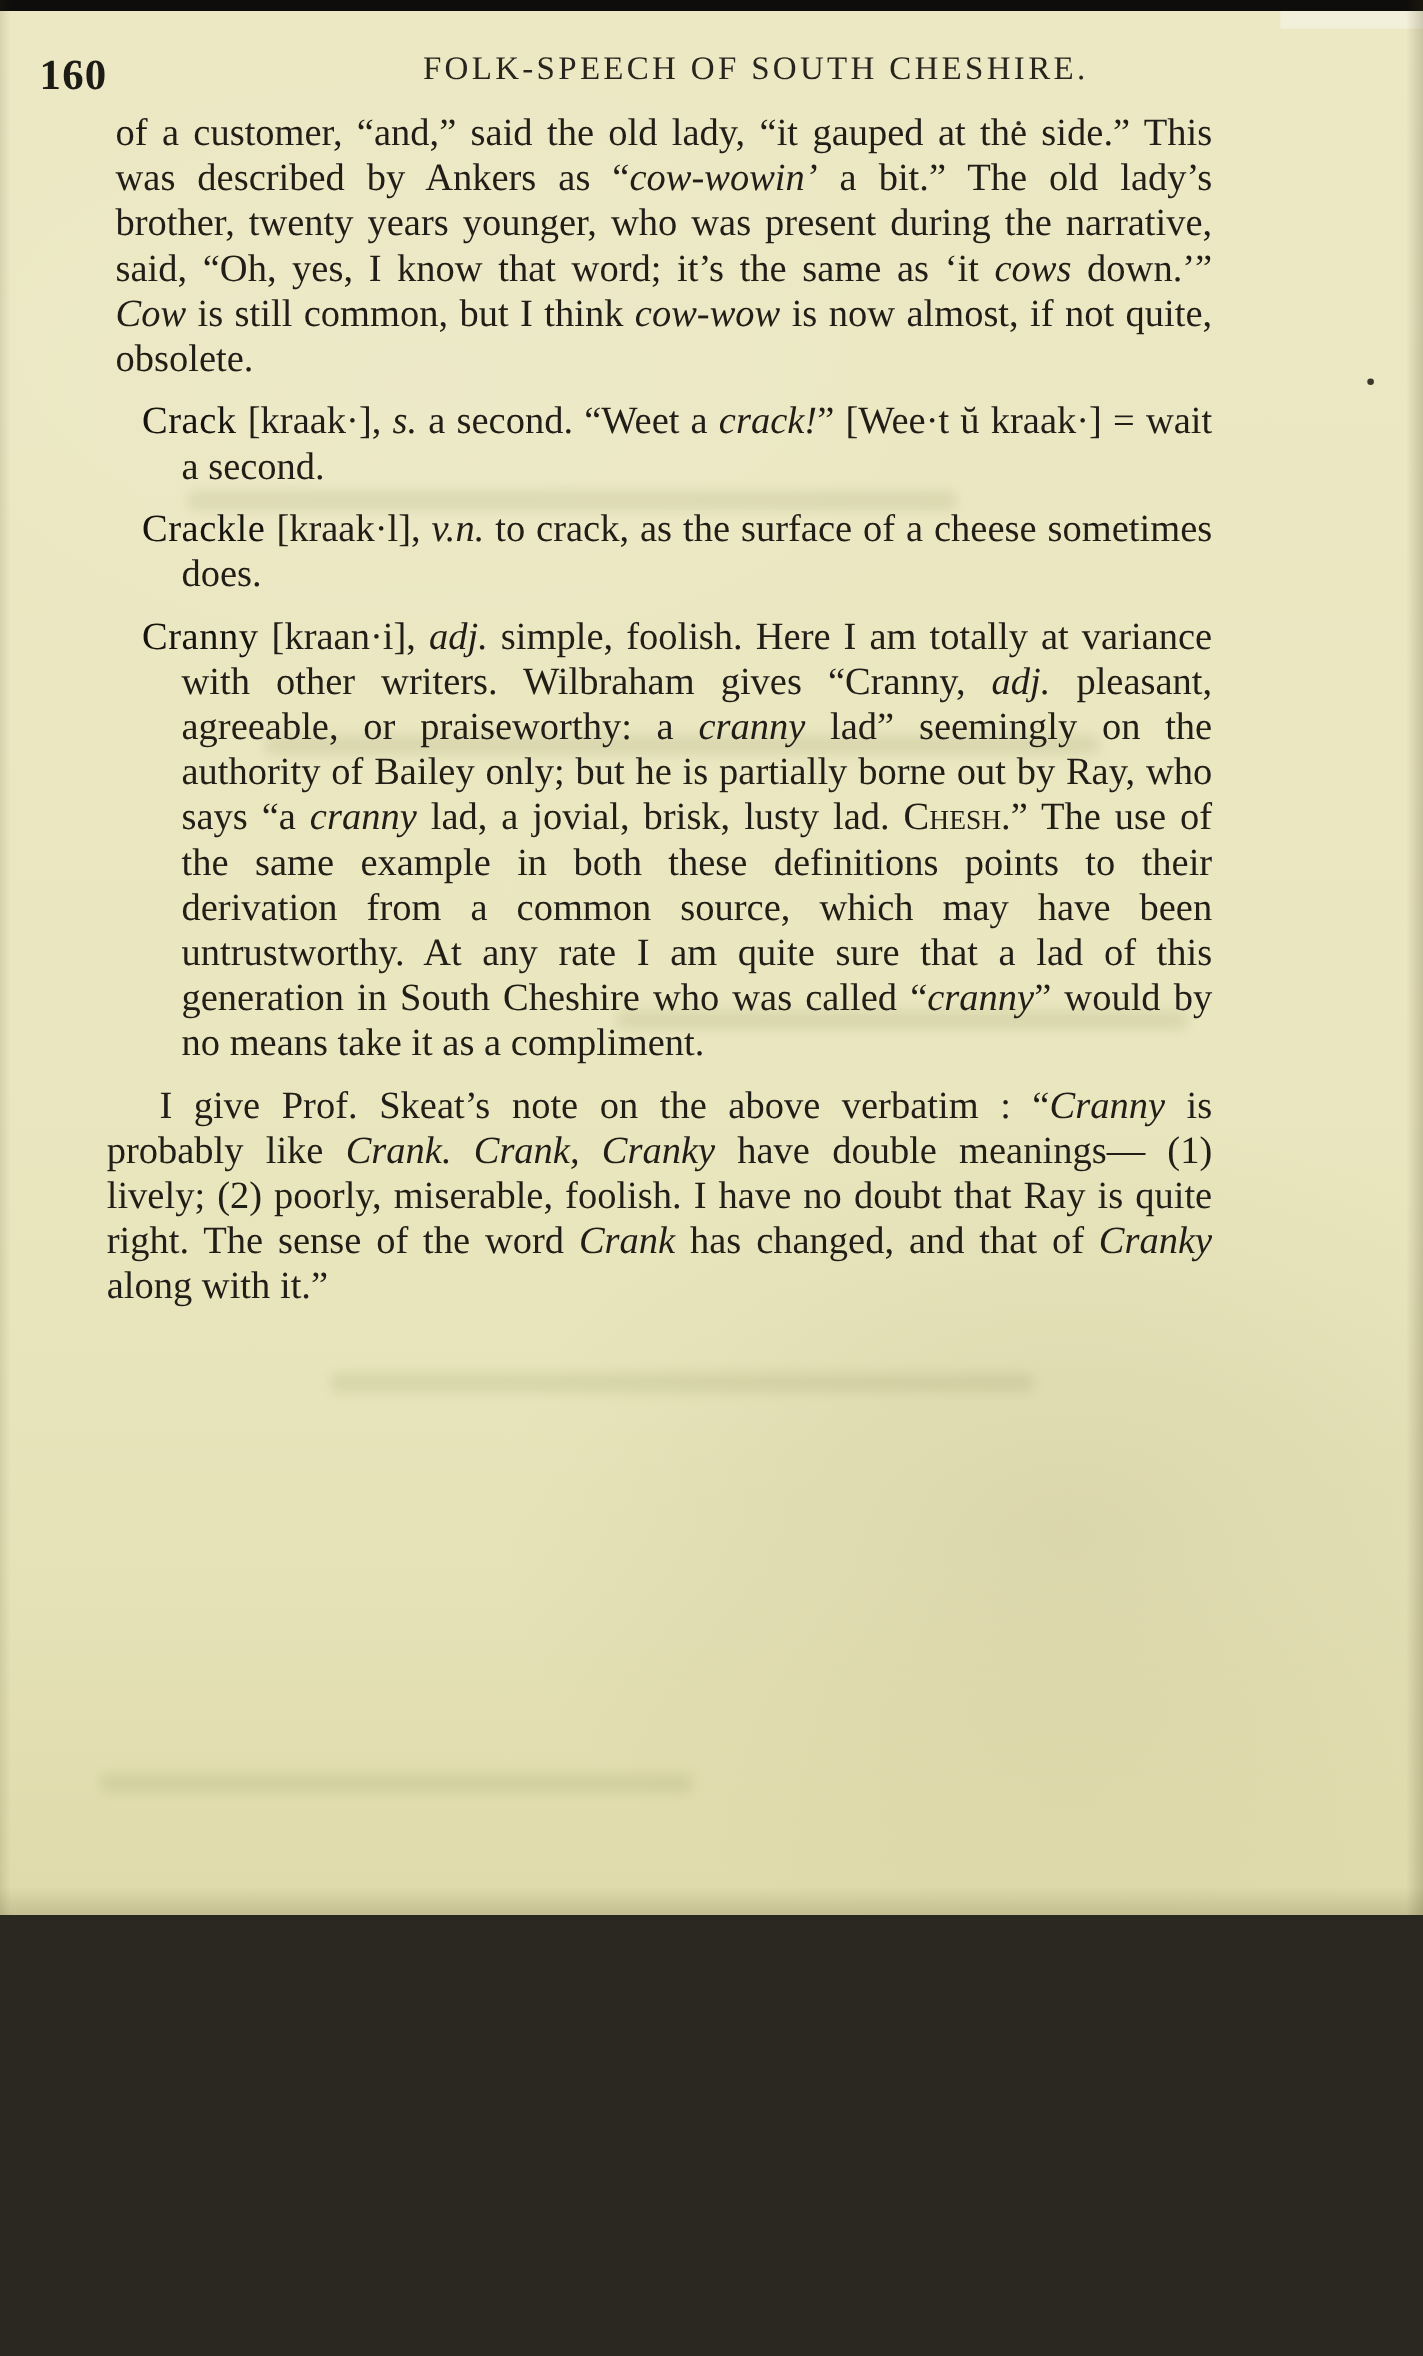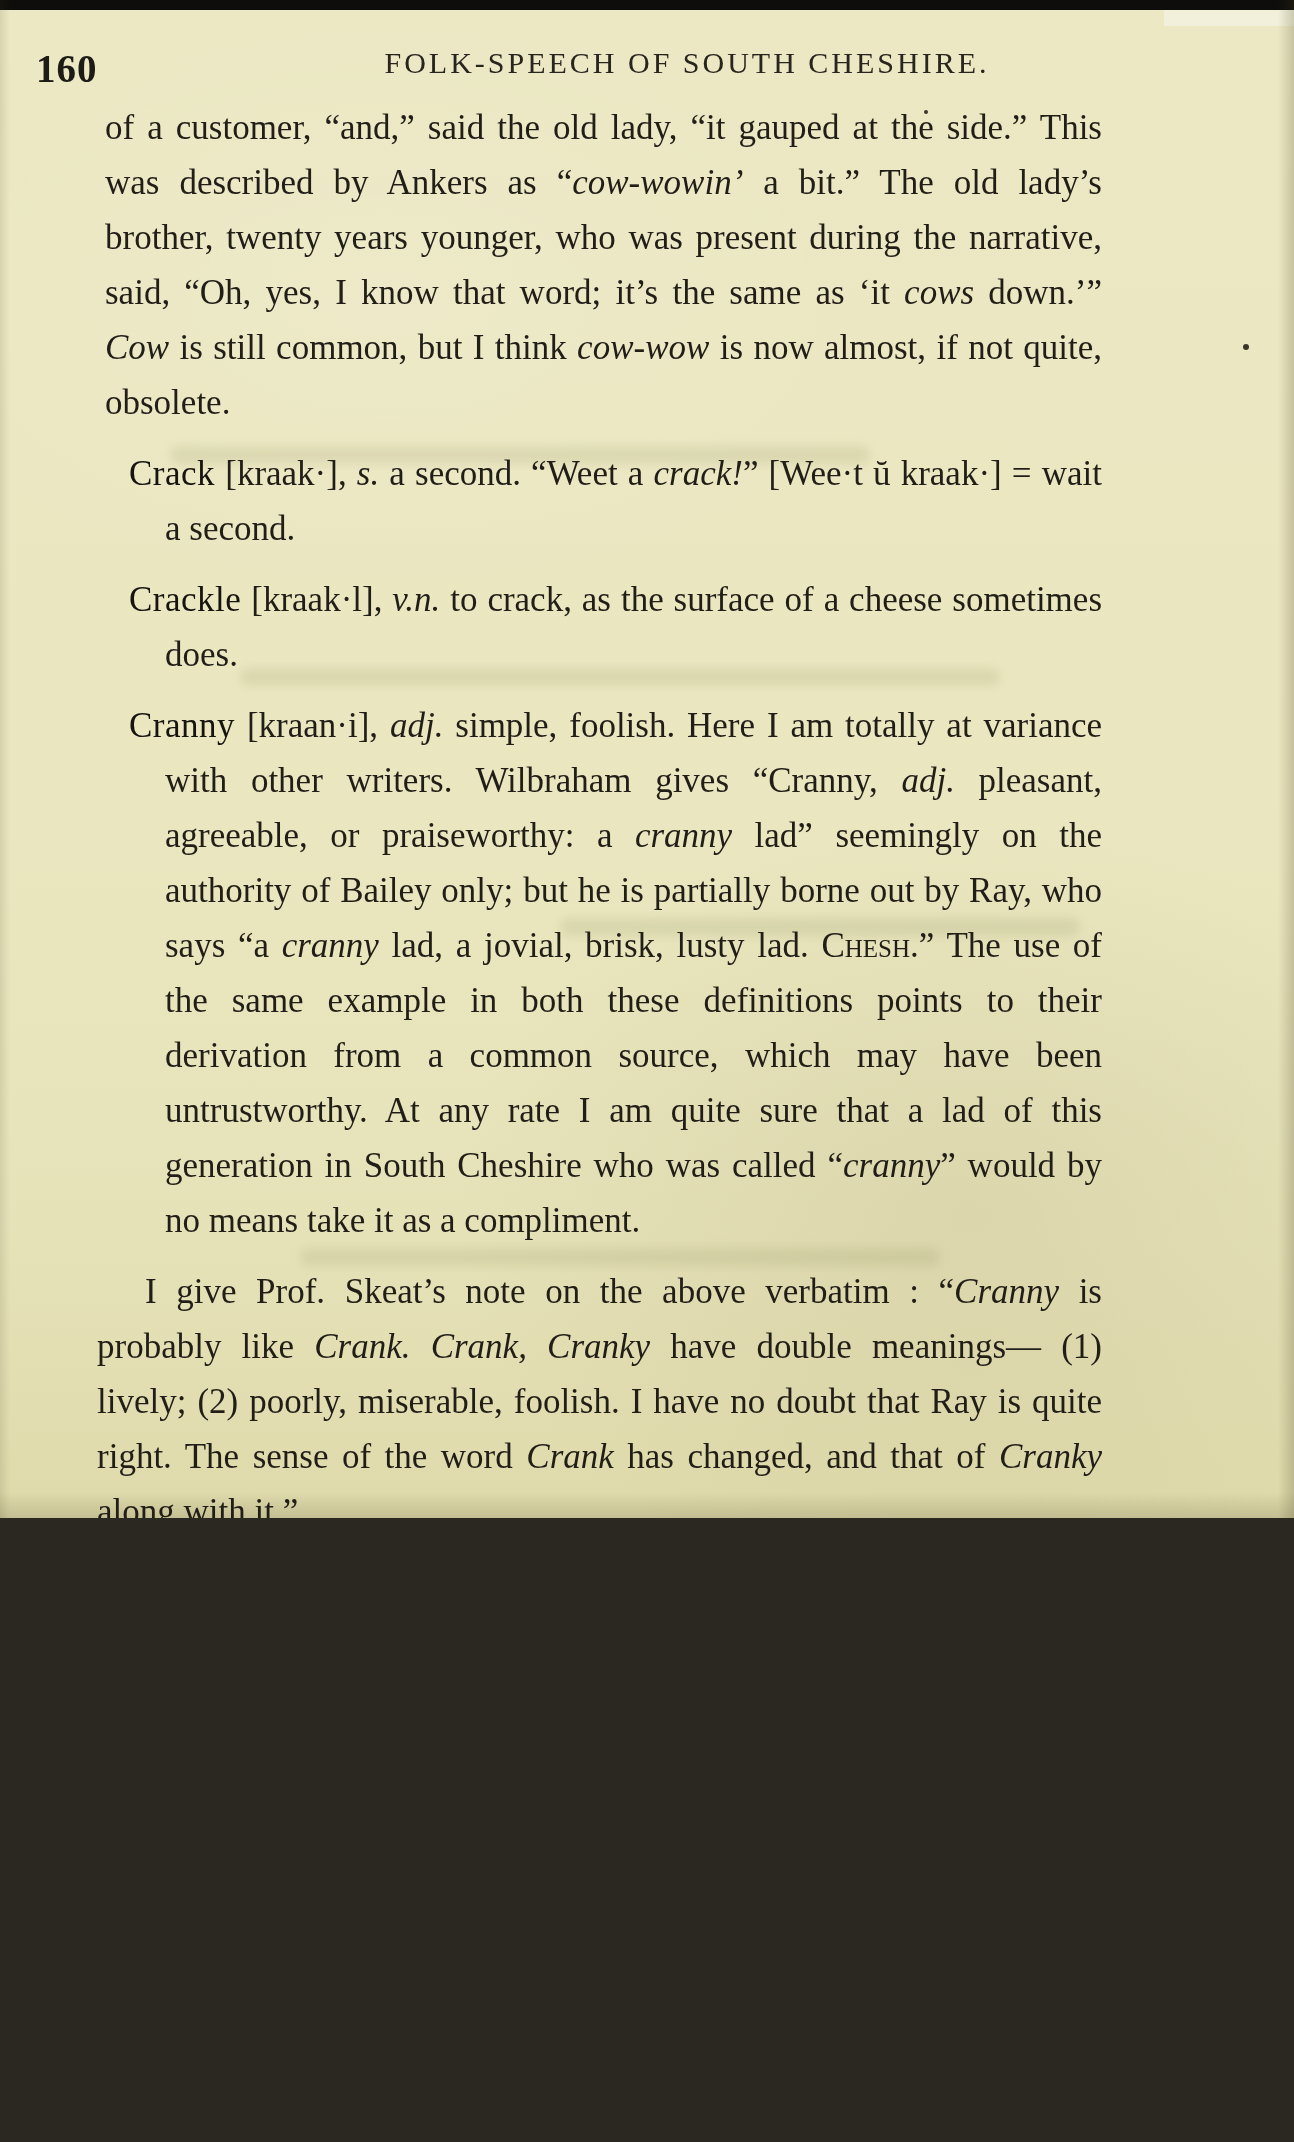--- a/index.html
+++ b/index.html
@@ -1,18 +1,18 @@
 <!DOCTYPE html>
 <html><head>
 <meta charset="utf-8">
 <style>
   html,body{margin:0;padding:0;background:#2a2820;}
   #page{
     position:relative;
-    width:1294px;height:1518px;
+    width:1294px;height:1741px;
     margin:0 auto;
     overflow:hidden;
     background:
       radial-gradient(ellipse 900px 500px at 30% 20%, rgba(255,255,255,0.10), rgba(255,255,255,0) 60%),
       radial-gradient(ellipse 800px 600px at 75% 80%, rgba(120,110,60,0.10), rgba(120,110,60,0) 65%),
       linear-gradient(180deg,#ece8c4 0%,#eae6bf 55%,#e6e2b8 82%,#dedaab 100%);
     font-family:"Liberation Serif","DejaVu Serif",serif;
     color:#23201a;
   }
   .top-bar{position:absolute;top:0;left:0;right:0;height:10px;background:#0e0d0b;}
@@ -26,21 +26,21 @@
 
   .header{position:absolute;top:46px;left:0;right:0;height:50px;}
   .page-number{position:absolute;left:36px;top:0;font-weight:bold;font-size:39px;letter-spacing:1px;color:#1d1b16;}
   .running-title{display:block;text-align:center;font-size:30px;letter-spacing:3px;color:#28251e;
     font-weight:500;padding-left:80px;}
 
   .content{position:absolute;top:100px;left:0;width:1294px;
     padding:0 192px 0 105px;box-sizing:border-box;z-index:2;}
   .para{
     margin:0 0 16px 0;
-    font-size:35px;line-height:55px;
+    font-size:35px;line-height:41px;
     text-align:justify;
     color:#211e18;
   }
   .para.continuation{text-indent:0;}
   .para.entry{padding-left:60px;text-indent:-60px;}
   .para.inner{text-indent:48px;margin-left:-8px;}
   .run-b{font-weight:normal;color:#16140f;letter-spacing:0.5px;margin-left:24px;}
   .run-i{font-style:italic;}
   .run-sc{font-variant:small-caps;}
 

